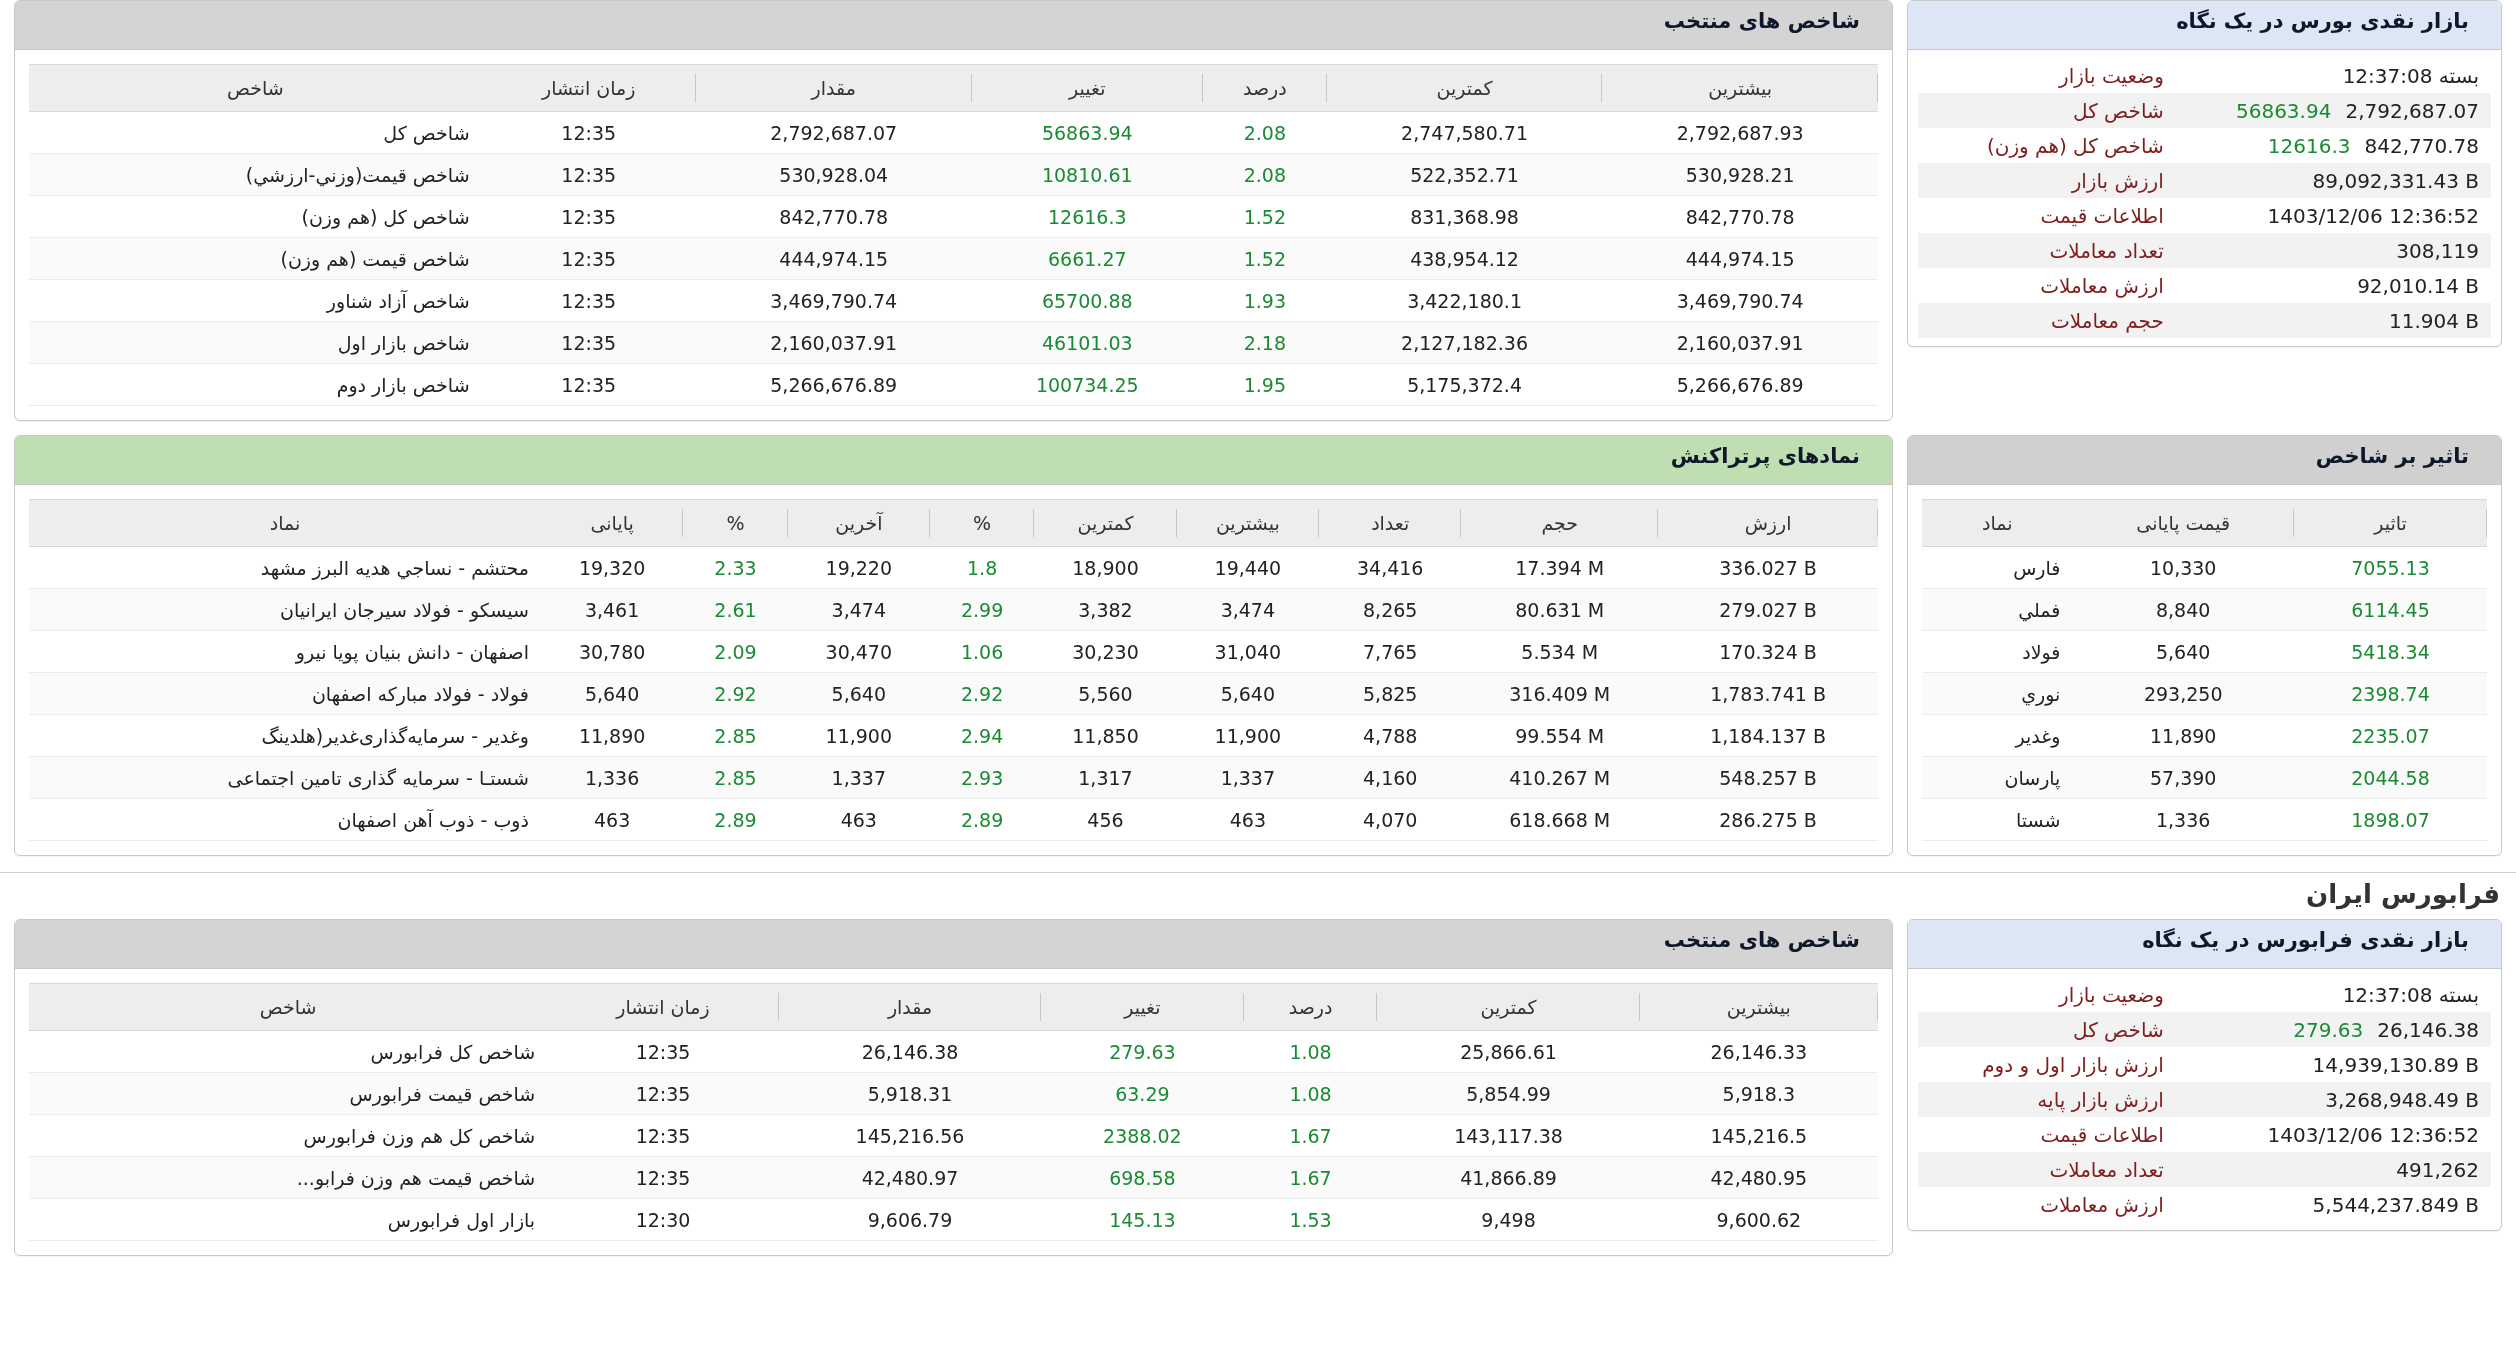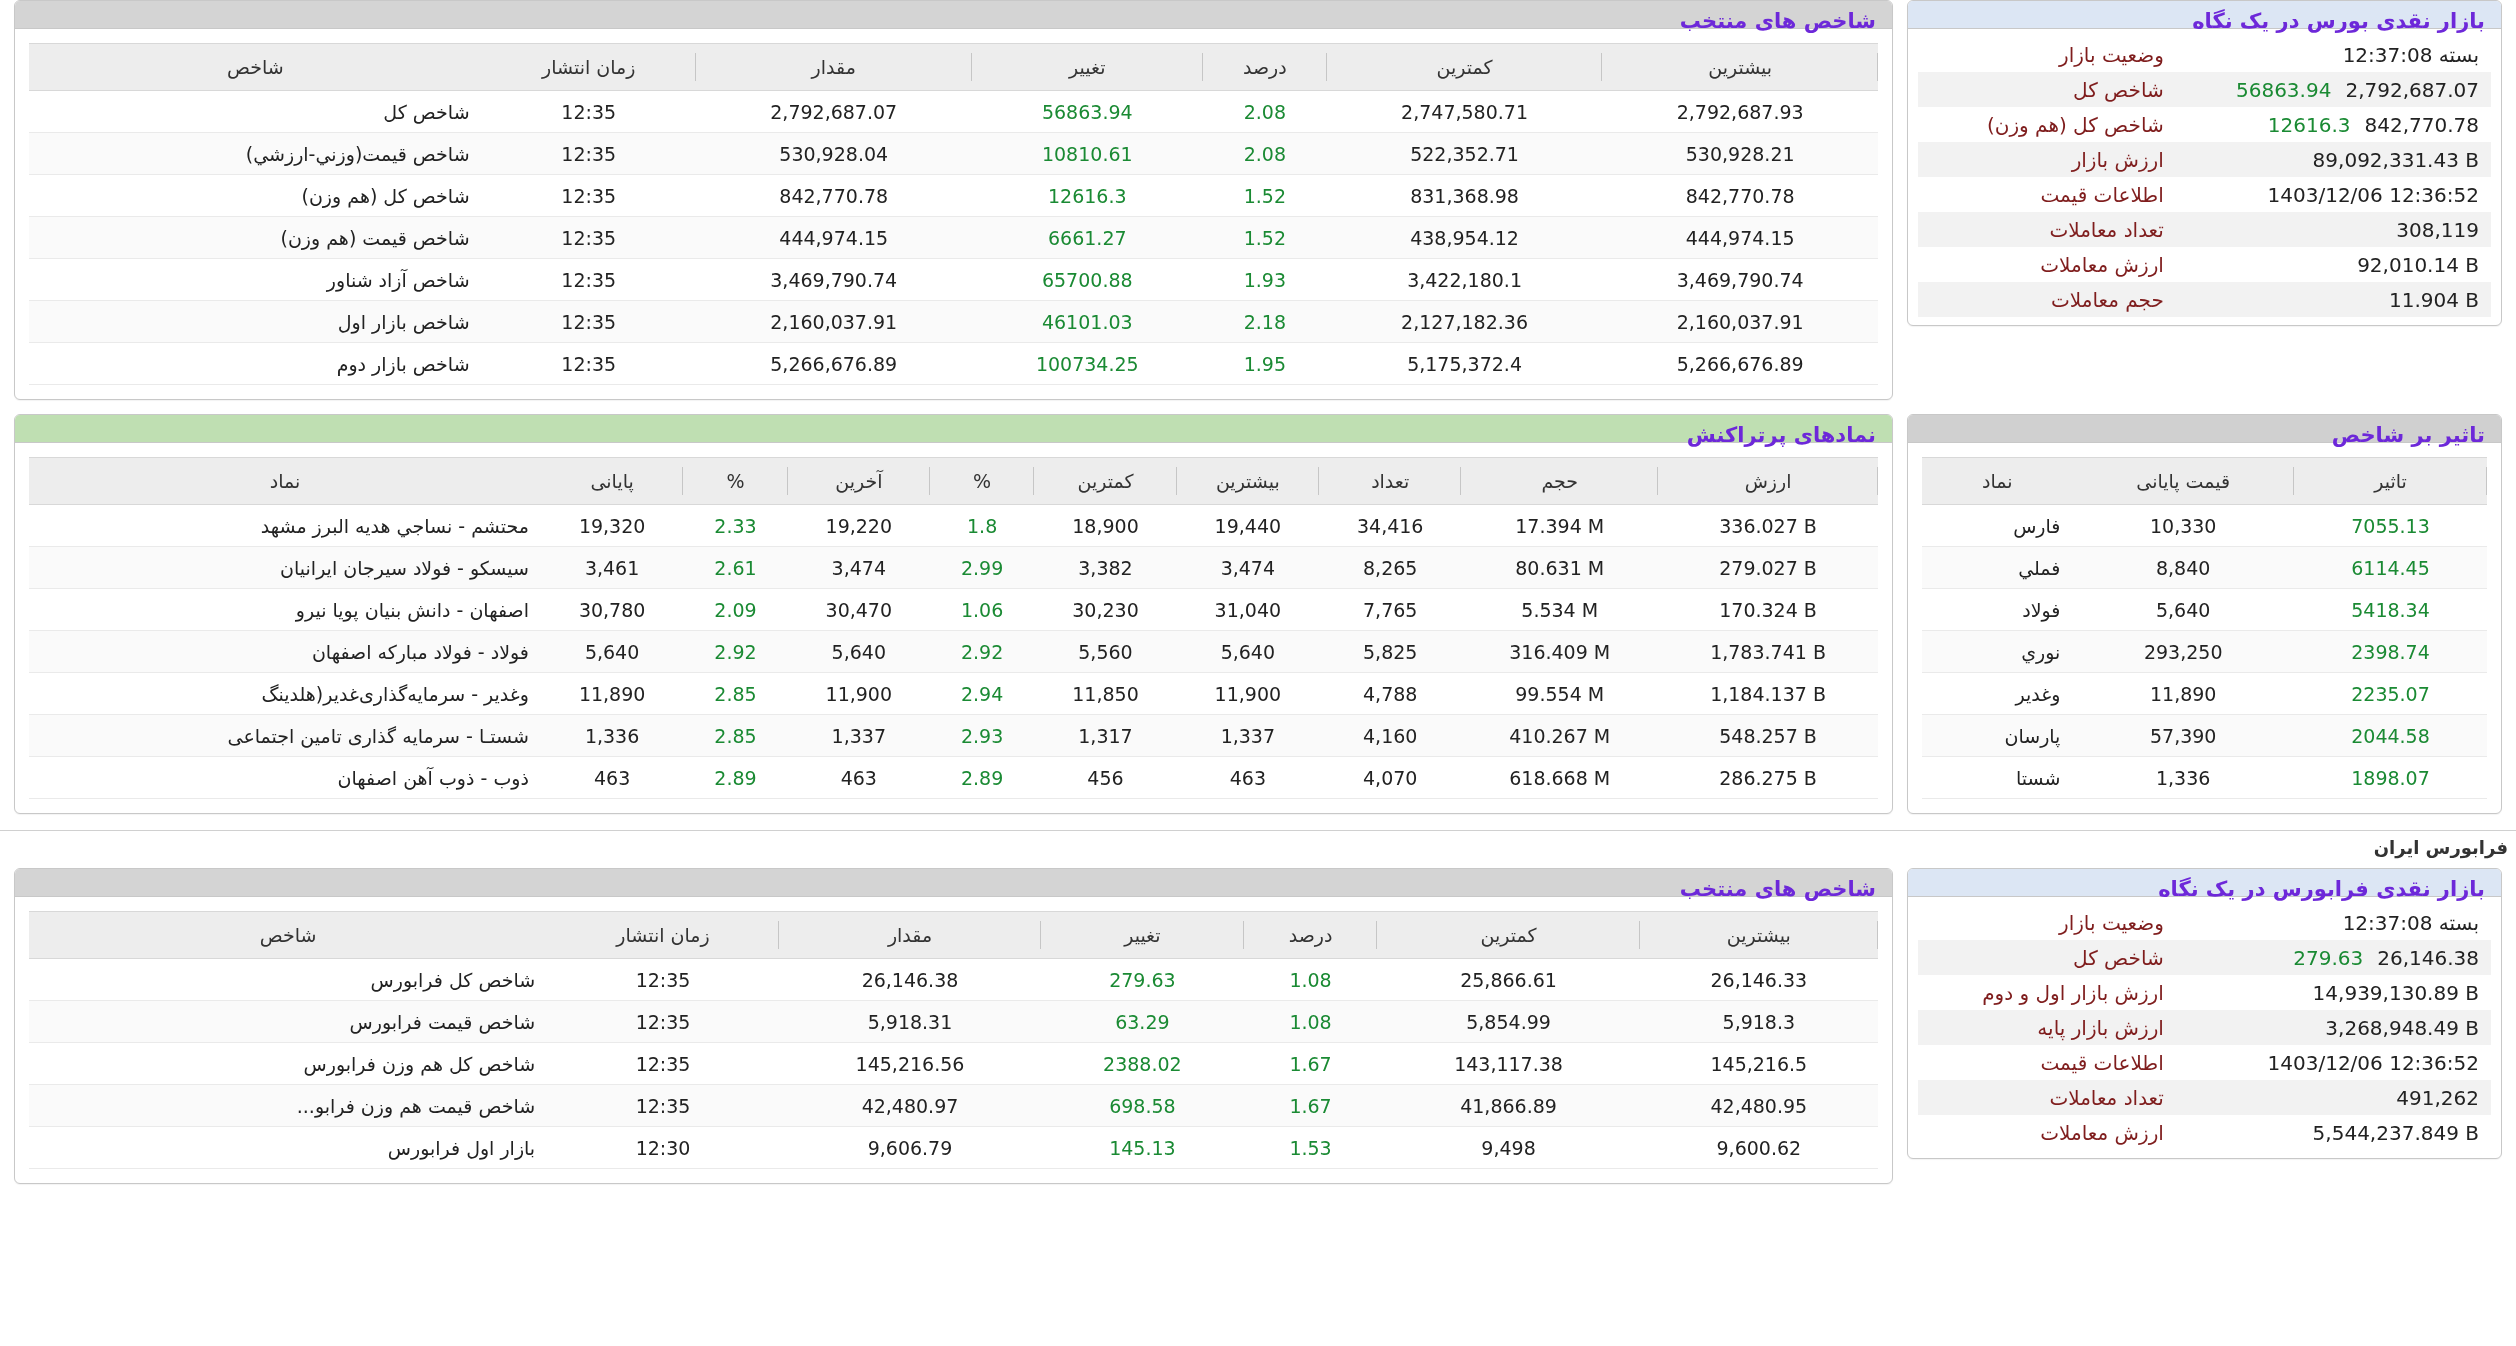--- a/index.html
+++ b/index.html
@@ -32,26 +32,26 @@
   
   .panel {
     background: #fff;
     border: 1px solid #c8c8c8;
     border-radius: 6px;
     margin-bottom: 14px;
     overflow: hidden;
     box-shadow: 0 1px 1px rgba(0,0,0,.05);
   }
   .panel-head {
-    height: 28px;
+    height: 49px;
     line-height: 40px;
-    padding: 0 16px;
+    padding: 0 32px;
     font-size: 21px;
     font-weight: bold;
-    color: #6d28d9;
+    color: #0f172a;
     text-align: right;
     border-bottom: 1px solid #c8c8c8;
   }
   .head-grey { background: #d4d4d4; }
   .head-blue { background: #dce6f4; }
   .head-green { background: #bfdfb2; }
   .head-grey2 { background: #d0d0d0; }
 
   .panel-body { padding: 14px; }
 
@@ -110,24 +110,24 @@
     padding: 0 12px;
     border-bottom: 1px solid #eaeaea;
     white-space: nowrap;
   }
   table.dt tbody tr:nth-child(even) { background: #fafafa; }
   td.num { text-align: center; direction: ltr; }
   td.sym { text-align: right; }
   td.green { color: #1a8a33; text-align: center; direction: ltr; }
 
   .section-title {
-    font-size: 18px;
+    font-size: 26px;
     font-weight: bold;
     color: #333;
-    padding: 6px 8px 10px 16px;
+    padding: 6px 16px 10px 16px;
     text-align: right;
     border-top: 1px solid #d0d0d0;
     margin-top: 2px;
   }
 </style>
 </head>
 <body>
 
 <div class="page">
 

